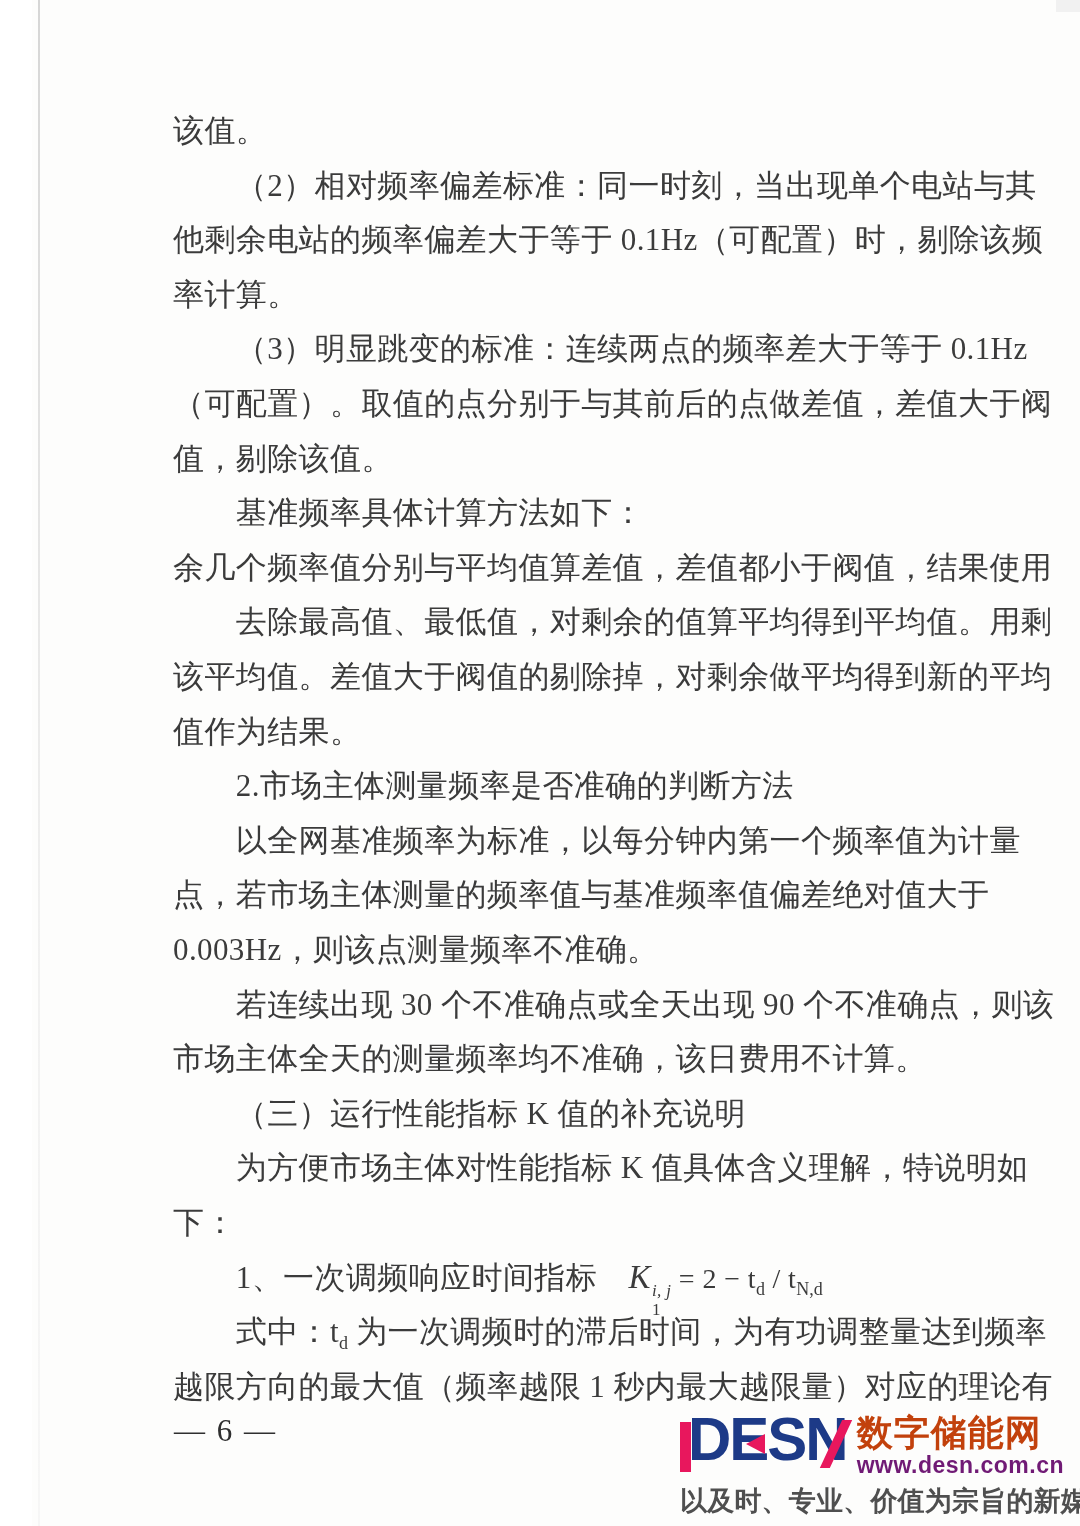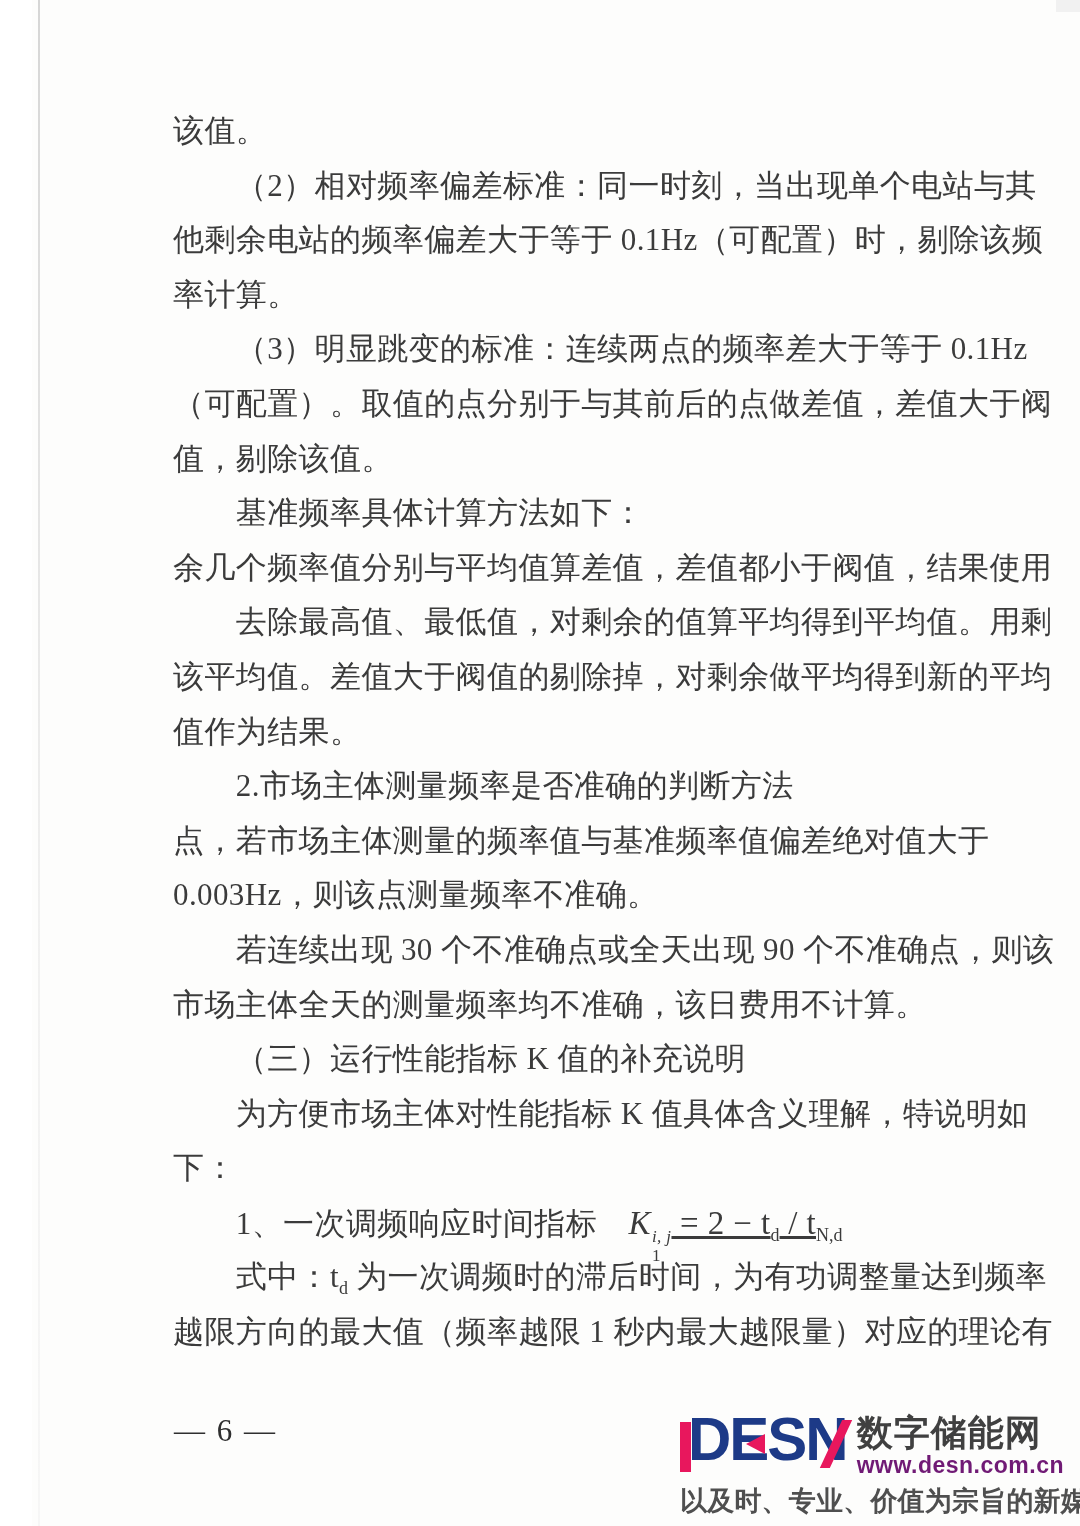--- a/index.html
+++ b/index.html
@@ -28,21 +28,21 @@
   }
   .ln sub { font-size:18px; letter-spacing:0; }
   .math { font-family:"Liberation Serif","DejaVu Serif",serif; }
   .k-base { font-style:italic; font-size:33px; }
   .k-stack {
     display:inline-flex; flex-direction:column; justify-content:center;
     vertical-align:-8px; line-height:1; font-size:17px; margin-left:1px;
   }
   .k-stack .k-sup { font-style:italic; line-height:1; }
   .k-stack .k-sub { line-height:1; margin-top:2px; }
-  .fm-eq { font-size:33px;text-decoration:underline; }
+  .fm-eq { font-size:28px; }
   
   .page-number {
     position:absolute; left:142px; top:1413px;
     font-size:31px; color:#2f2f2f; letter-spacing:2px;
   }
   .logo {
     position:absolute; left:648px; top:1412px; width:386px;
     font-family:"Liberation Sans","DejaVu Sans",sans-serif;
   }
   .logo-top { display:flex; align-items:flex-start; }
@@ -59,21 +59,21 @@
     position:absolute; left:66px; top:22px; width:0; height:0;
     border-top:10px solid transparent; border-bottom:10px solid transparent;
     border-right:19px solid #e8175d;
   }
   .pink-slash {
     position:absolute; right:6px; top:8px; width:10px; height:48px;
     background:#e8175d; transform:skewX(-25deg);
   }
   .logo-right { margin-left:10px; margin-top:2px; }
   .logo-cn {
-    font-size:36px; font-weight:900; color:#404040;
+    font-size:36px; font-weight:900; color:#c2410c;
     letter-spacing:1px; line-height:38px; white-space:nowrap;
   }
   .logo-url {
     font-size:23px; font-weight:bold; color:#701a75;
     letter-spacing:0.5px; line-height:24px; margin-top:1px; white-space:nowrap;
   }
   .logo-tagline {
     font-size:27px; font-weight:bold; color:#4f4f4f;
     margin-top:6px; white-space:nowrap; letter-spacing:0.2px;
   }
@@ -92,20 +92,21 @@
     <div class="ln">率计算。</div>
     <div class="ln">　　（3）明显跳变的标准：连续两点的频率差大于等于 0.1Hz</div>
     <div class="ln">（可配置）。取值的点分别于与其前后的点做差值，差值大于阀</div>
     <div class="ln">值，剔除该值。</div>
     <div class="ln">　　基准频率具体计算方法如下：</div>
     <div class="ln">余几个频率值分别与平均值算差值，差值都小于阀值，结果使用</div>
     <div class="ln">　　去除最高值、最低值，对剩余的值算平均得到平均值。用剩</div>
     <div class="ln">该平均值。差值大于阀值的剔除掉，对剩余做平均得到新的平均</div>
     <div class="ln">值作为结果。</div>
     <div class="ln">　　2.市场主体测量频率是否准确的判断方法</div>
+    <div class="ln">　　以全网基准频率为标准，以每分钟内第一个频率值为计量</div>
     <div class="ln">点，若市场主体测量的频率值与基准频率值偏差绝对值大于</div>
     <div class="ln">0.003Hz，则该点测量频率不准确。</div>
     <div class="ln">　　若连续出现 30 个不准确点或全天出现 90 个不准确点，则该</div>
     <div class="ln">市场主体全天的测量频率均不准确，该日费用不计算。</div>
     <div class="ln">　　（三）运行性能指标 K 值的补充说明</div>
     <div class="ln">　　为方便市场主体对性能指标 K 值具体含义理解，特说明如</div>
     <div class="ln">下：</div>
 
     <div class="ln">
       <span>　　1、一次调频响应时间指标　</span><span class="math"><span class="k-base">K</span><span class="k-stack">

